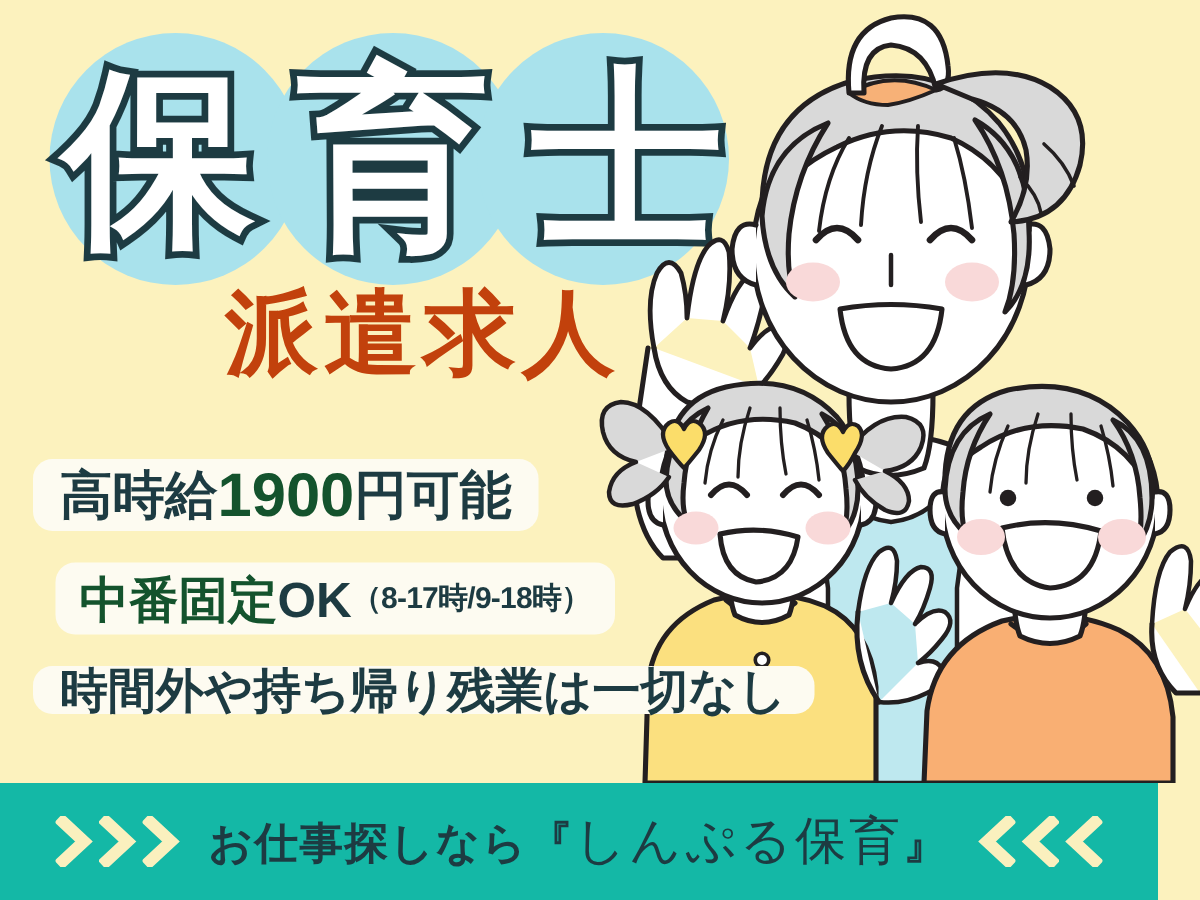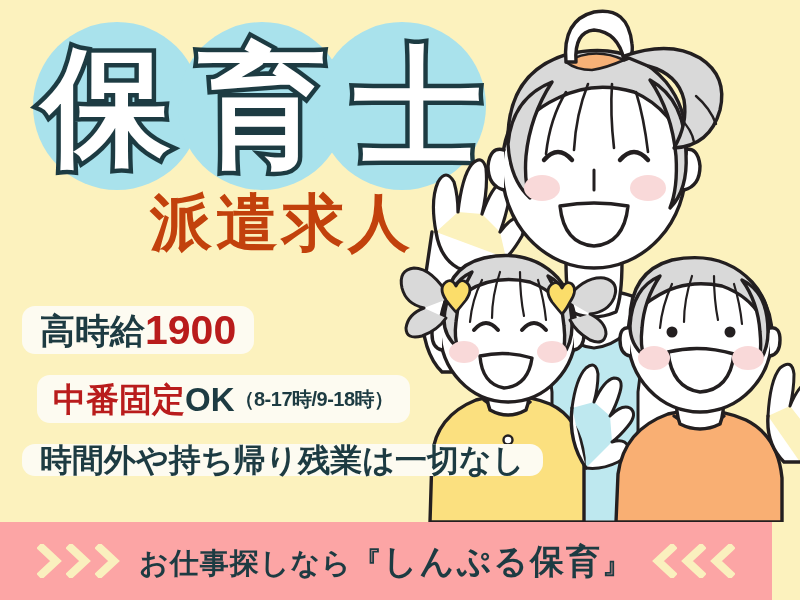--- a/index.html
+++ b/index.html
@@ -77,21 +77,21 @@
     background: #FDFBF1;
     border-radius: 13px;
     display: flex;
     align-items: center;
     white-space: nowrap;
     z-index: 6;
     box-sizing: border-box;
   }
   .feature-box .seg { line-height: 1; }
   .dark  { color: #1D3B42; text-align: right; }
-  .red   { color: #b91c1c; }
+  .red   { color: #14532d; }
 
   #feature-box-1 {
     left: 22px; top: 306px;
     height: 48px;
     padding: 0 18px;
     font-size: 35px;
     font-weight: 700;
   }
   #feature-box-1 .big { font-size: 41px; }
 
@@ -110,21 +110,21 @@
     padding: 0 18px;
     font-size: 32px;
     font-weight: 700;
   }
 
   
   #bottom-banner {
     position: absolute;
     left: 0; top: 522px;
     width: 772px; height: 78px;
-    background: #fca5a5;
+    background: #14b8a6;
     display: flex;
     align-items: center;
     justify-content: center;
     gap: 18px;
     z-index: 20;
   }
   .chevgroup { display: flex; align-items: center; gap: 3px; }
   .chev {
     width: 26px; height: 34px;
     display: block;
@@ -134,21 +134,21 @@
     font-weight: 700;
     color: #1D3B42;
     white-space: nowrap;
     letter-spacing: 1px;
     line-height: 1;
     display: flex;
     align-items: baseline;
   }
   #banner-text .brand {
     font-size: 34px;
-    font-weight: 700;
+    font-weight: 400;
     letter-spacing: 2px;
   }
   #banner-text .brk { font-size: 30px; }
 
   
   #illustration {
     position: absolute;
     left: 380px;
     top: 0;
     width: 420px;
@@ -322,20 +322,21 @@
         <path d="M388 416 Q390 380 400 368 Q412 358 414 374 Q414 390 410 406
                  M410 406 Q420 382 430 382 Q440 384 436 398 Q430 414 424 424" fill="#FFFFFF" stroke="#231F20" stroke-width="3"></path>
         <path d="M388 416 Q386 444 404 462 L420 462" fill="#FFFFFF" stroke="#231F20"></path>
       </g>
     </svg>
   </div>
 
   <div class="feature-box" id="feature-box-1">
     <span class="seg dark">高時給</span>
     <span class="seg red big">1900</span>
+    <span class="seg dark">円可能</span>
   </div>
 
   <div class="feature-box" id="feature-box-2">
     <span class="seg red">中番固定</span>
     <span class="seg dark">OK</span>
     <span class="seg dark small">（8-17時/9-18時）</span>
   </div>
 
   <div class="feature-box" id="feature-box-3">
     <span class="seg dark">時間外や持ち帰り残業は一切なし</span>

